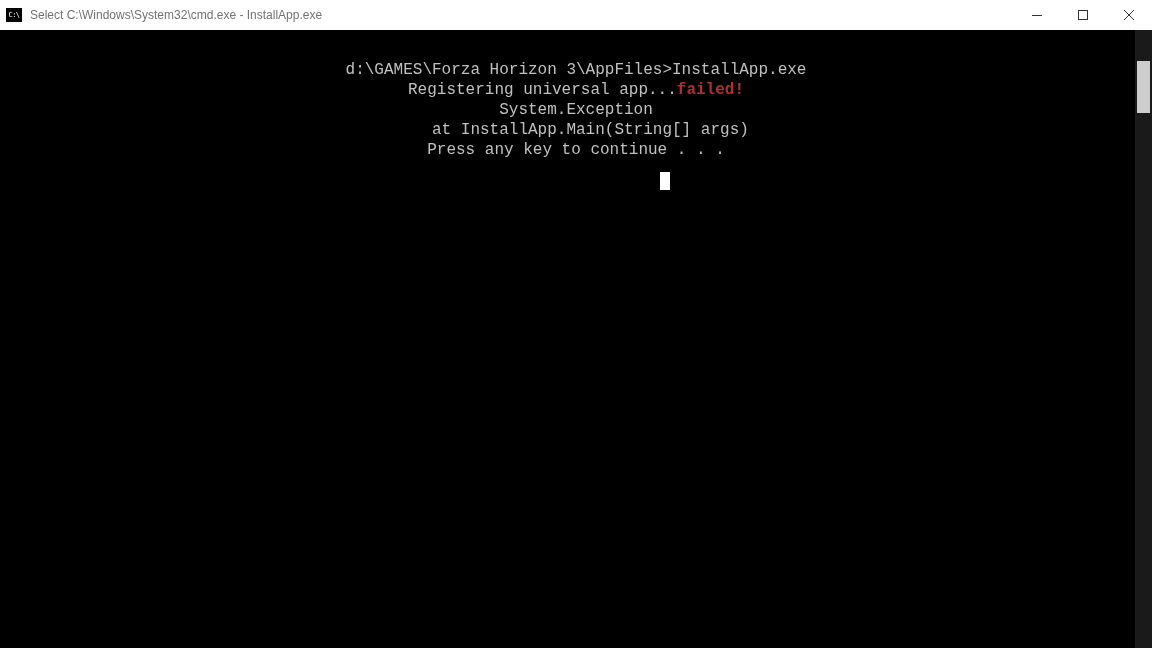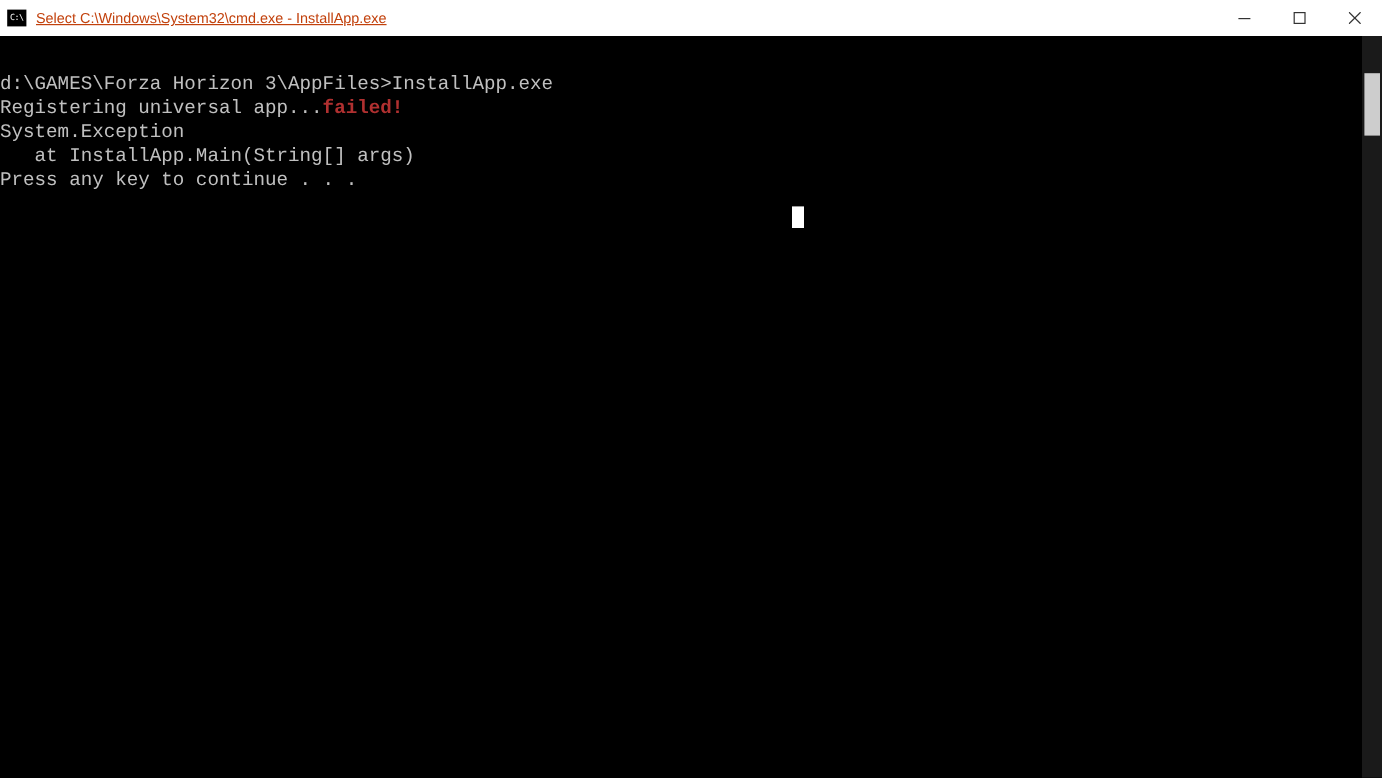--- a/index.html
+++ b/index.html
@@ -35,23 +35,22 @@
     }
     .titlebar-icon-text {
       color: #fff;
       font-size: 7px;
       font-family: monospace;
       letter-spacing: -0.5px;
       line-height: 1;
     }
     .titlebar-title {
       font-size: 12px;
-      color: #c2410c;
+      color: #737373;
       flex: 1;
-      text-decoration: underline;
     }
     .window-controls {
       display: flex;
       height: 100%;
       margin-left: auto;
     }
     .window-btn {
       width: 46px;
       height: 100%;
       display: flex;
@@ -119,20 +118,21 @@
     .scrollbar-thumb {
       position: absolute;
       top: 31px;
       right: 2px;
       width: 13px;
       height: 52px;
       background: #cdcdcd;
     }
     .line {
       display: block;
+      text-align: center;
     }
   </style>
 </head>
 <body>
 
 <div class="titlebar">
   <div class="titlebar-icon">
     <span class="titlebar-icon-text">C:\</span>
   </div>
   <div class="titlebar-title">Select C:\Windows\System32\cmd.exe - InstallApp.exe</div>

